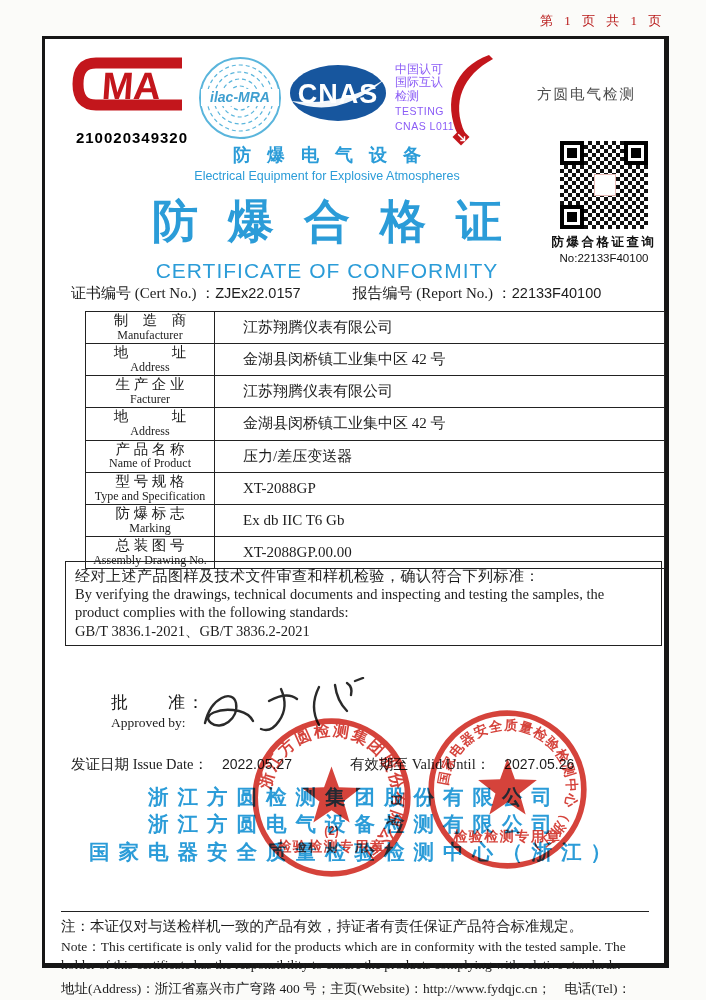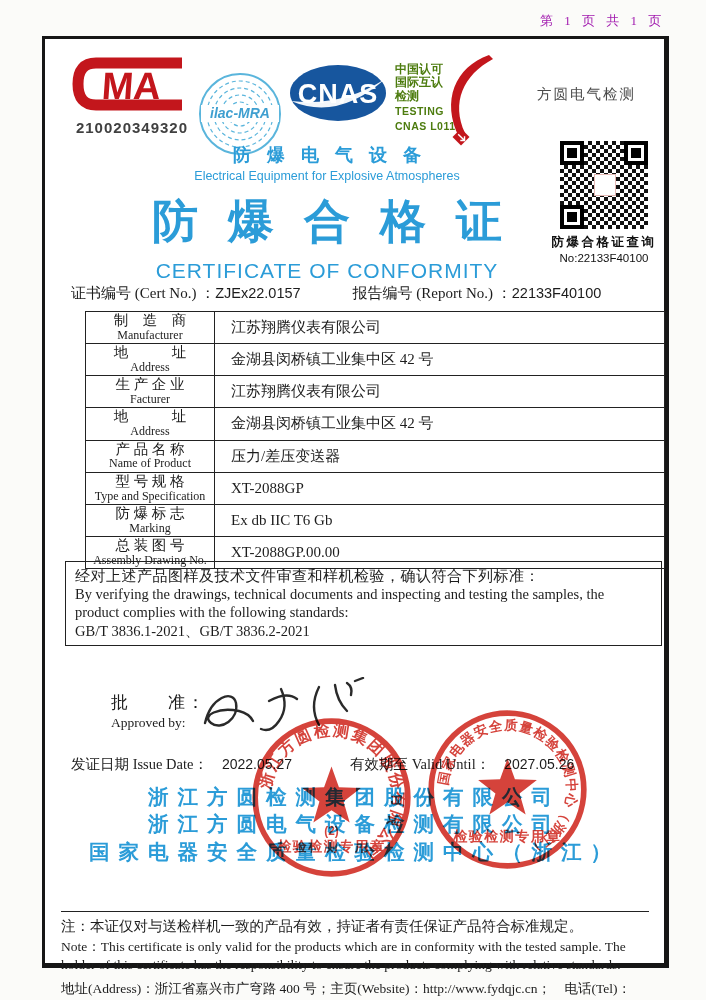--- a/index.html
+++ b/index.html
@@ -1,31 +1,31 @@
 <!DOCTYPE html>
 <html><head>
 <meta charset="utf-8">
 <style>
   html,body{margin:0;padding:0;}
   body{
     width:706px;height:1000px;position:relative;background:#fbfbf9;
     font-family:"Liberation Serif","DejaVu Serif",serif;color:#1c1c1c;
     -webkit-font-smoothing:antialiased;overflow:hidden;
   }
-  .page-number{position:absolute;top:12px;left:540px;color:#a21caf;font-size:13px;letter-spacing:4px;}
+  .page-number{position:absolute;top:12px;left:540px;color:#b91c1c;font-size:13px;letter-spacing:4px;}
   .frame{
     position:absolute;left:42px;top:36px;width:619px;height:924px;background:#fff;
     border:3px solid #161616;border-right-width:5px;border-bottom-width:5px;
   }
   
   .logo-cma{position:absolute;left:22px;top:16px;width:130px;text-align:center;}
-  .cma-number{color:#404040;font-weight:bold;font-size:15px;letter-spacing:1px;font-family:"Liberation Sans",sans-serif;margin-top:2px;}
-  .logo-ilac{position:absolute;left:152px;top:32px;}
+  .cma-number{color:#000000;font-weight:bold;font-size:15px;letter-spacing:1px;font-family:"Liberation Sans",sans-serif;margin-top:12px;}
+  .logo-ilac{position:absolute;left:152px;top:16px;}
   .logo-cnas{position:absolute;left:242px;top:24px;display:flex;gap:6px;}
-  .cnas-side{font-family:"Liberation Sans",sans-serif;color:#4d7c0f;font-weight:bold;font-size:12px;line-height:1.12;}
+  .cnas-side{font-family:"Liberation Sans",sans-serif;color:#8b5cf6;font-weight:normal;font-size:12px;line-height:1.12;}
   .cnas-testing{font-size:10.5px;margin-top:3px;letter-spacing:.5px;}
   .logo-fy{position:absolute;left:392px;top:12px;display:flex;align-items:center;gap:32px;}
   .fy-label{font-family:"Liberation Sans",sans-serif;color:#4a4a4a;font-size:14.5px;letter-spacing:2px;margin-left:2px;margin-top:-14px;}
   
   .titles{position:absolute;left:56px;top:104px;width:452px;text-align:center;color:#2b9cd8;}
   .t-cn-small{font-family:"Liberation Sans","DejaVu Sans",sans-serif;font-weight:bold;font-size:18px;letter-spacing:16px;text-indent:16px;}
   .t-en-small{font-family:"Liberation Sans",sans-serif;font-weight:normal;font-size:12.5px;margin-top:2px;}
   .t-cn-main{font-family:"Liberation Sans","DejaVu Sans",sans-serif;font-weight:bold;font-size:46px;letter-spacing:30px;text-indent:30px;margin-top:8px;}
   .t-en-main{font-family:"Liberation Sans",sans-serif;font-size:21px;letter-spacing:1px;margin-top:6px;}
   
@@ -42,21 +42,21 @@
   
   .cert-line{position:absolute;left:26px;top:245px;width:575px;font-size:15px;white-space:nowrap;}
   .cert-line .val{font-family:"Liberation Sans",sans-serif;font-size:14.5px;}
   .cert-line .gap{display:inline-block;width:52px;}
   
   table.product{position:absolute;left:40px;top:272px;width:580px;border-collapse:collapse;table-layout:fixed;}
   table.product td{border:1.6px solid #222;height:29px;vertical-align:middle;}
   td.lbl{width:124px;text-align:center;padding:1px 2px;}
   td.lbl .cn{font-size:14.5px;display:block;line-height:1.1;}
   td.lbl .en{font-size:12px;display:block;line-height:1.1;}
-  td.val{padding-left:16px;font-size:15px;}
+  td.val{padding-left:28px;font-size:15px;}
   
   .std-box{position:absolute;left:20px;top:522px;width:595px;border:1.6px solid #222;}
   .std{padding:5px 9px 4px 9px;}
   .std .cn{font-size:15px;letter-spacing:.5px;}
   .std .en{font-size:14.5px;line-height:1.22;}
   .std .list{font-size:14.5px;margin-top:1px;}
   .rmk{border-top:1.6px solid #222;padding:6px 9px 7px 9px;font-size:15px;line-height:1.85;}
   
   .approval{position:absolute;left:66px;top:652px;}
   .approval .cn{font-size:17px;letter-spacing:2px;}

